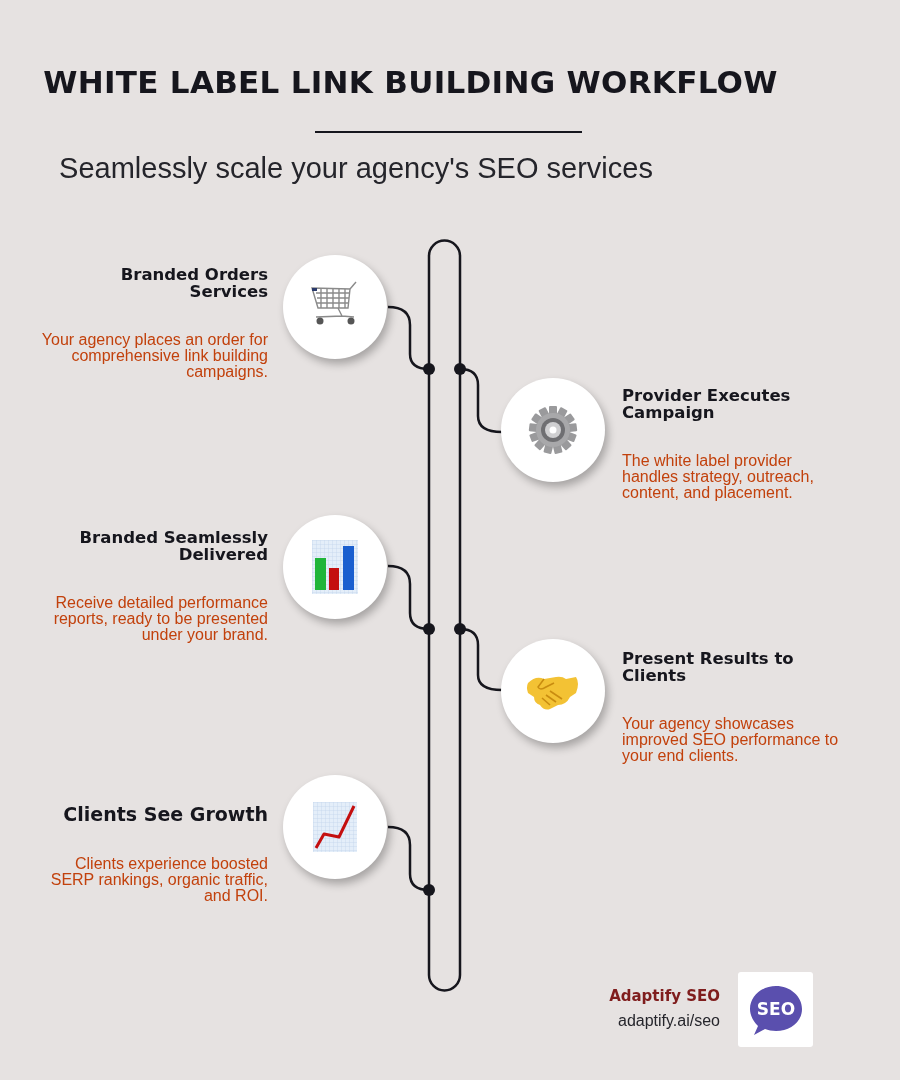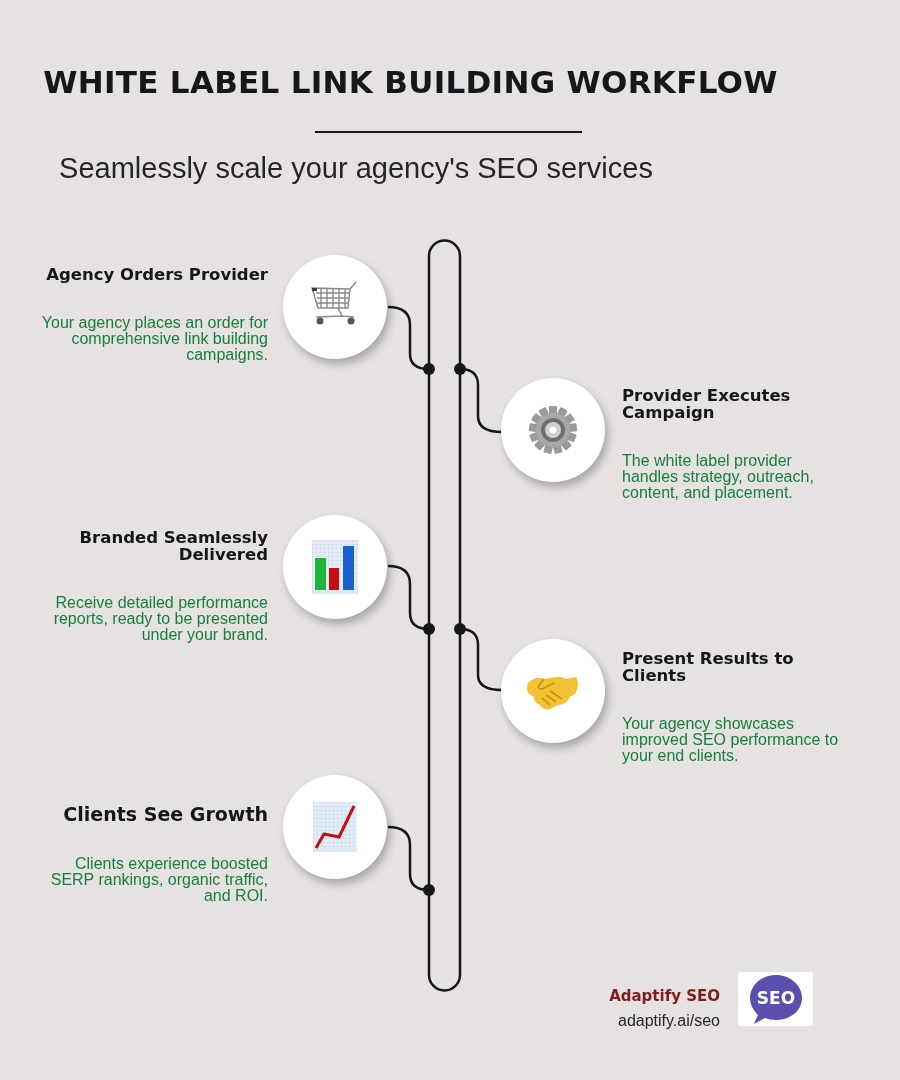--- a/index.html
+++ b/index.html
@@ -35,33 +35,33 @@
   .step-text { position: absolute; width: 230px; }
   .step-text.left { text-align: right; }
   .step-text.right { text-align: left; }
   .step-title {
     font-weight: bold; font-size: 16.5px; line-height: 17px; color: #16161d;
     margin-bottom: 6px;
   }
   .step-title.big { font-size: 19px; line-height: 20px; margin-bottom: 4px; }
   .step-desc {
     font-family: "Liberation Sans", sans-serif;
-    font-size: 16px; line-height: 16px; color: #15803d; margin-top: 32px;
+    font-size: 16px; line-height: 16px; color: #c2410c; margin-top: 32px;
   }
   .footer-name {
     position: absolute; right: 180px; top: 987px; font-weight: bold;
     font-size: 15px; color: #7f1d1d;
   }
   .footer-url {
     position: absolute; right: 180px; top: 1012px;
     font-size: 16px; color: #25252b;
     font-family: "Liberation Sans", sans-serif;
   }
   .logo-box {
-    position: absolute; left: 738px; top: 972px; width: 75px; height: 54px;
+    position: absolute; left: 738px; top: 972px; width: 75px; height: 75px;
     background: #ffffff; border-radius: 3px;
     display: flex; align-items: center; justify-content: center;
   }
 </style>
 </head>
 <body>
 
 <div class="title">WHITE LABEL LINK BUILDING WORKFLOW</div>
 <div class="divider"></div>
 <div class="subtitle">Seamlessly scale your agency's SEO services</div>
@@ -84,21 +84,21 @@
   <g fill="#16161d">
     <circle cx="429" cy="369" r="6"></circle>
     <circle cx="460" cy="369" r="6"></circle>
     <circle cx="429" cy="629" r="6"></circle>
     <circle cx="460" cy="629" r="6"></circle>
     <circle cx="429" cy="890" r="6"></circle>
   </g>
 </svg>
 
 <div class="step-text left" style="left:38px; top:266px;">
-  <div class="step-title">Agency Orders Provider</div>
+  <div class="step-title">Branded Orders Services</div>
   <div class="step-desc">Your agency places an order for comprehensive link building campaigns.</div>
 </div>
 <div class="circle" style="left:283px; top:255px;">
   <svg width="54" height="54" viewBox="0 0 54 54">
     <g stroke="#8a8a8a" stroke-width="1.4" fill="none">
       <path d="M4 8 L42 9 L40 28 L10 28 Z"></path>
       <path d="M8 13 L41 13 M9 18 L41 18 M9 23 L40 23"></path>
       <path d="M13 8 L13 28 M19 8 L19 28 M25 9 L25 28 M31 9 L31 28 M37 9 L37 28"></path>
       <path d="M42 9 L48 2"></path>
       <path d="M30 28 L34 36 L8 37 M34 36 L46 37"></path>

